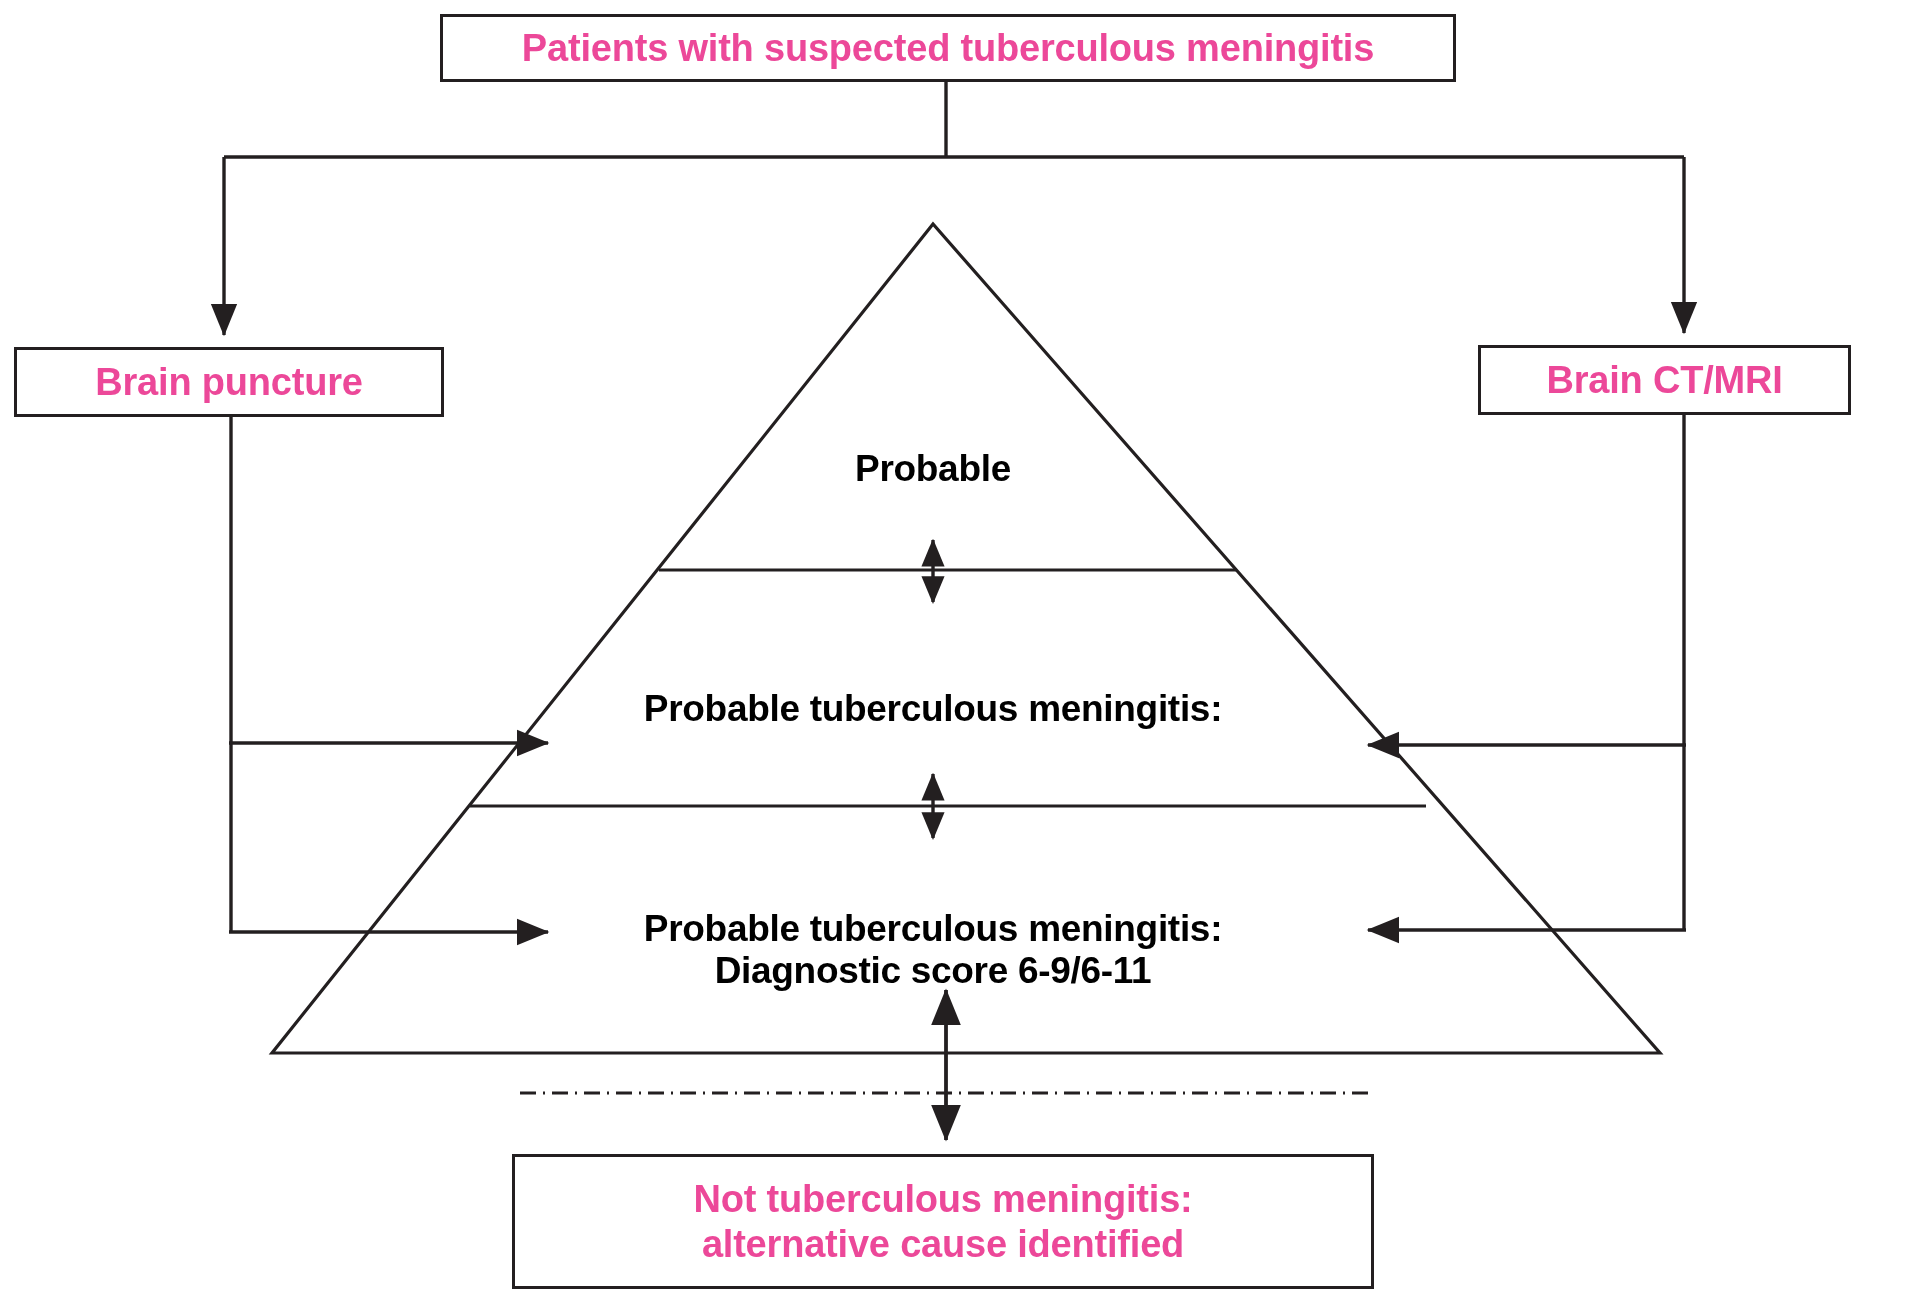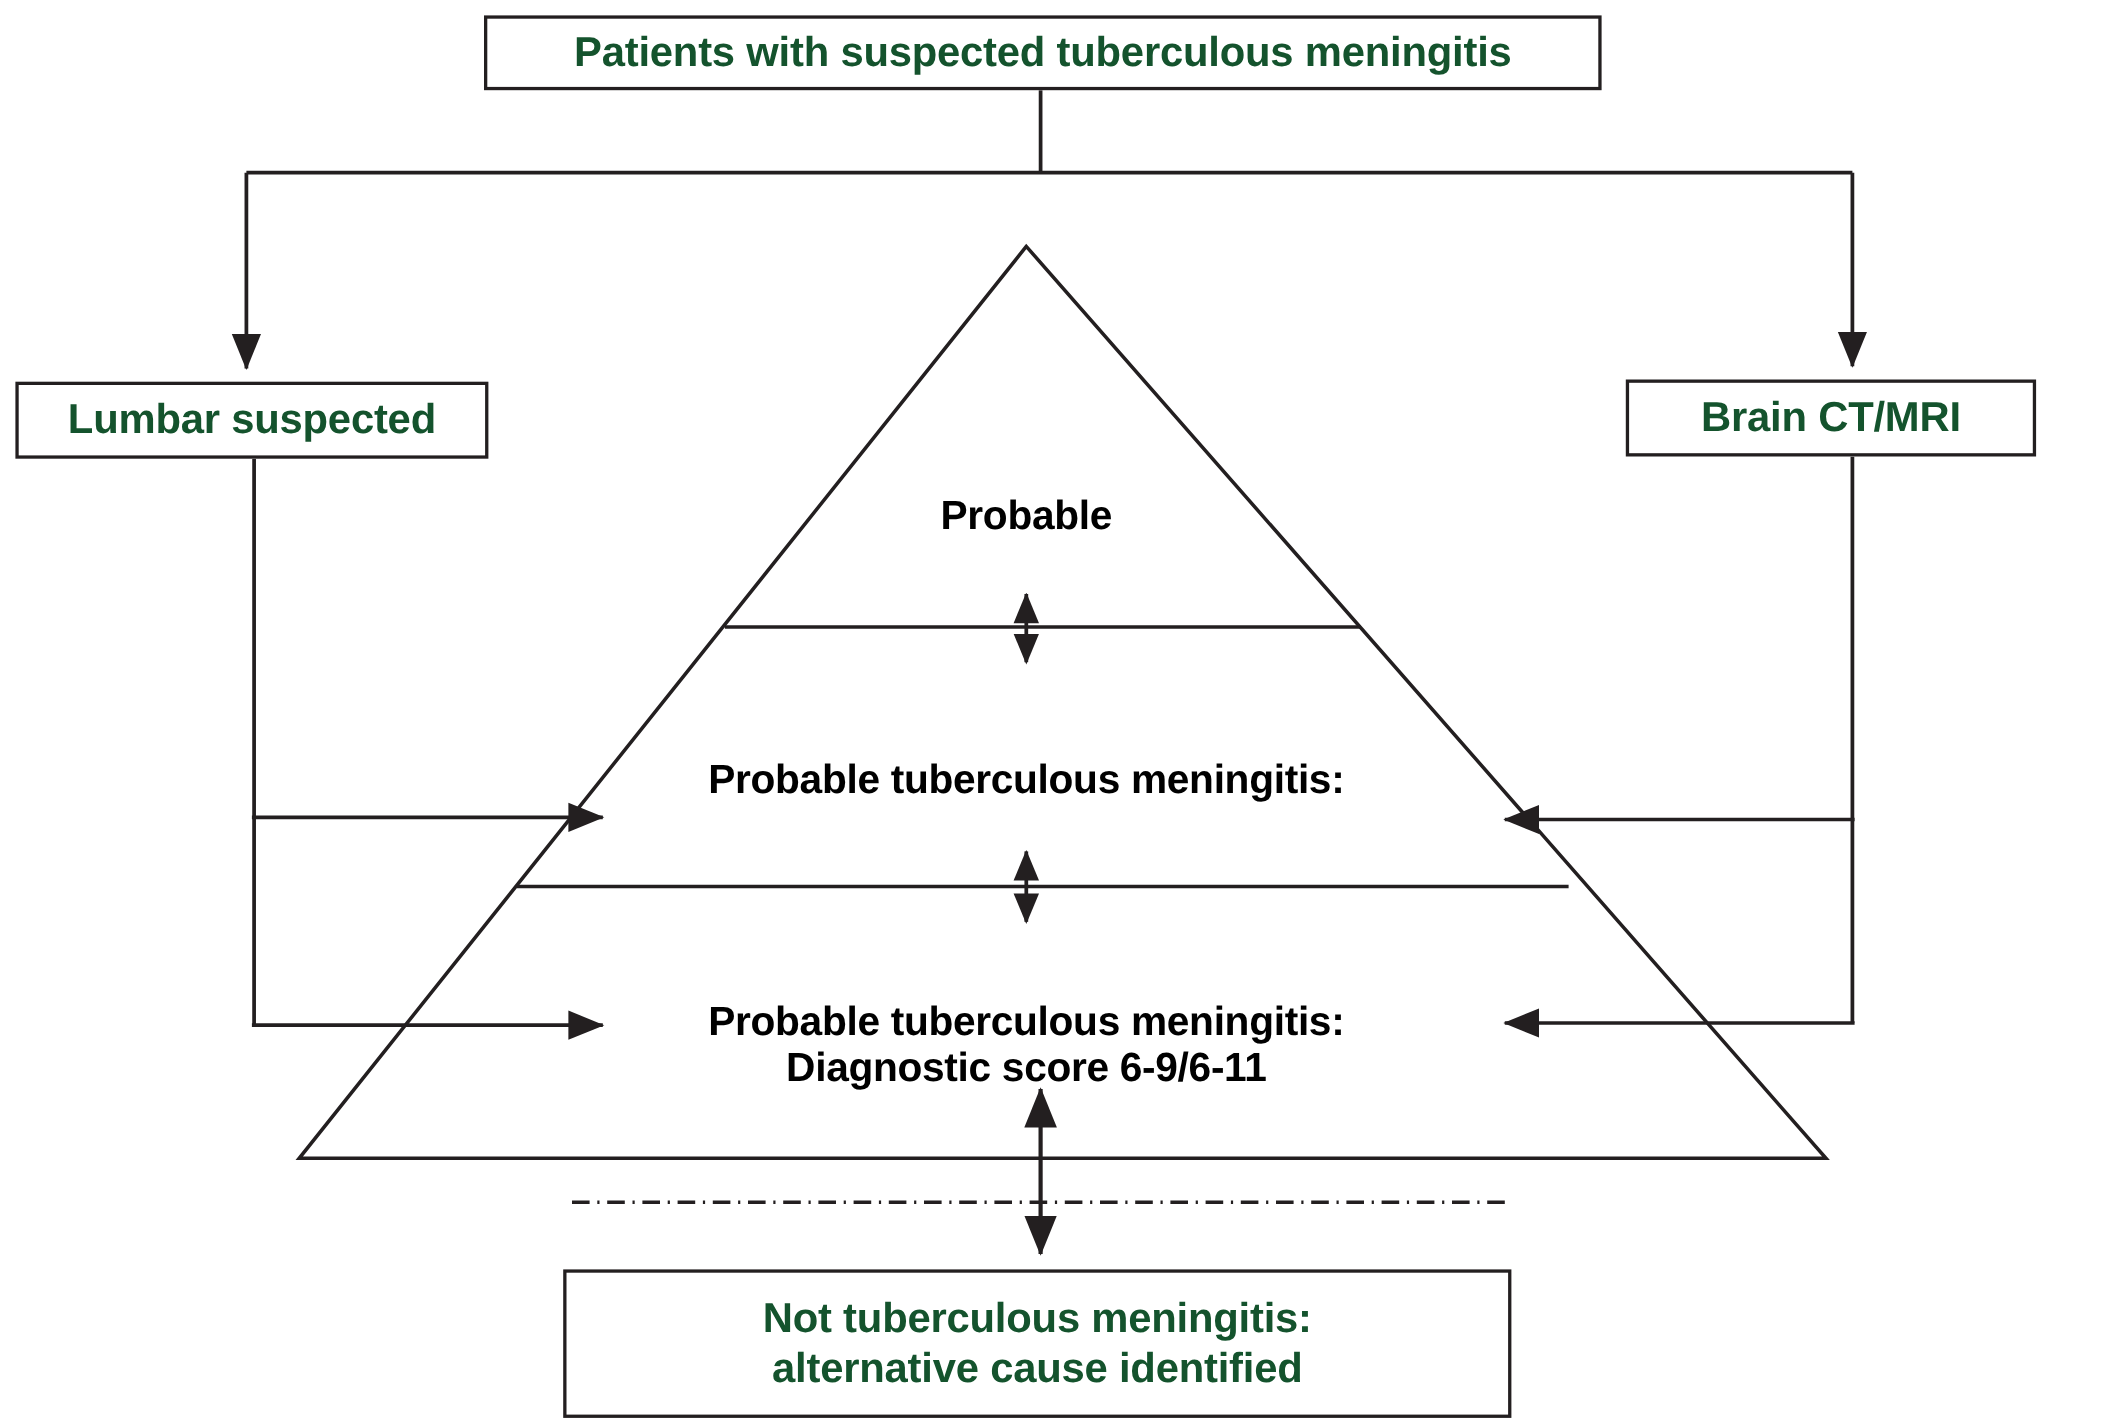--- a/index.html
+++ b/index.html
@@ -27,21 +27,21 @@
   .box {
     position: absolute;
     box-sizing: border-box;
     border: 3px solid #231f20;
     background: #ffffff;
     display: flex;
     align-items: center;
     justify-content: center;
     text-align: center;
     font-weight: bold;
-    color: #14532d;
+    color: #ec4899;
     line-height: 1.18;
     letter-spacing: -0.2px;
   }
   .tri-label {
     position: absolute;
     text-align: center;
     font-weight: bold;
     color: #000000;
     line-height: 1.14;
     letter-spacing: -0.3px;
@@ -132,21 +132,21 @@
     <line x1="946" y1="990" x2="946" y2="1140" stroke="#231f20" stroke-width="3.8" marker-start="url(#arrow-start)" marker-end="url(#arrow-end)"></line>
 
     <line x1="520" y1="1093" x2="1368" y2="1093" stroke="#231f20" stroke-width="3.2" stroke-dasharray="16 7 2 7"></line>
   </svg>
 
   <div class="box" id="box-top">
     <span>Patients with suspected tuberculous meningitis</span>
   </div>
 
   <div class="box" id="box-lumbar">
-    <span>Lumbar suspected</span>
+    <span>Brain puncture</span>
   </div>
 
   <div class="box" id="box-brain">
     <span>Brain CT/MRI</span>
   </div>
 
   <div class="box" id="box-not-tbm">
     <span>Not tuberculous meningitis:</span>
     <span>alternative cause identified</span>
   </div>

